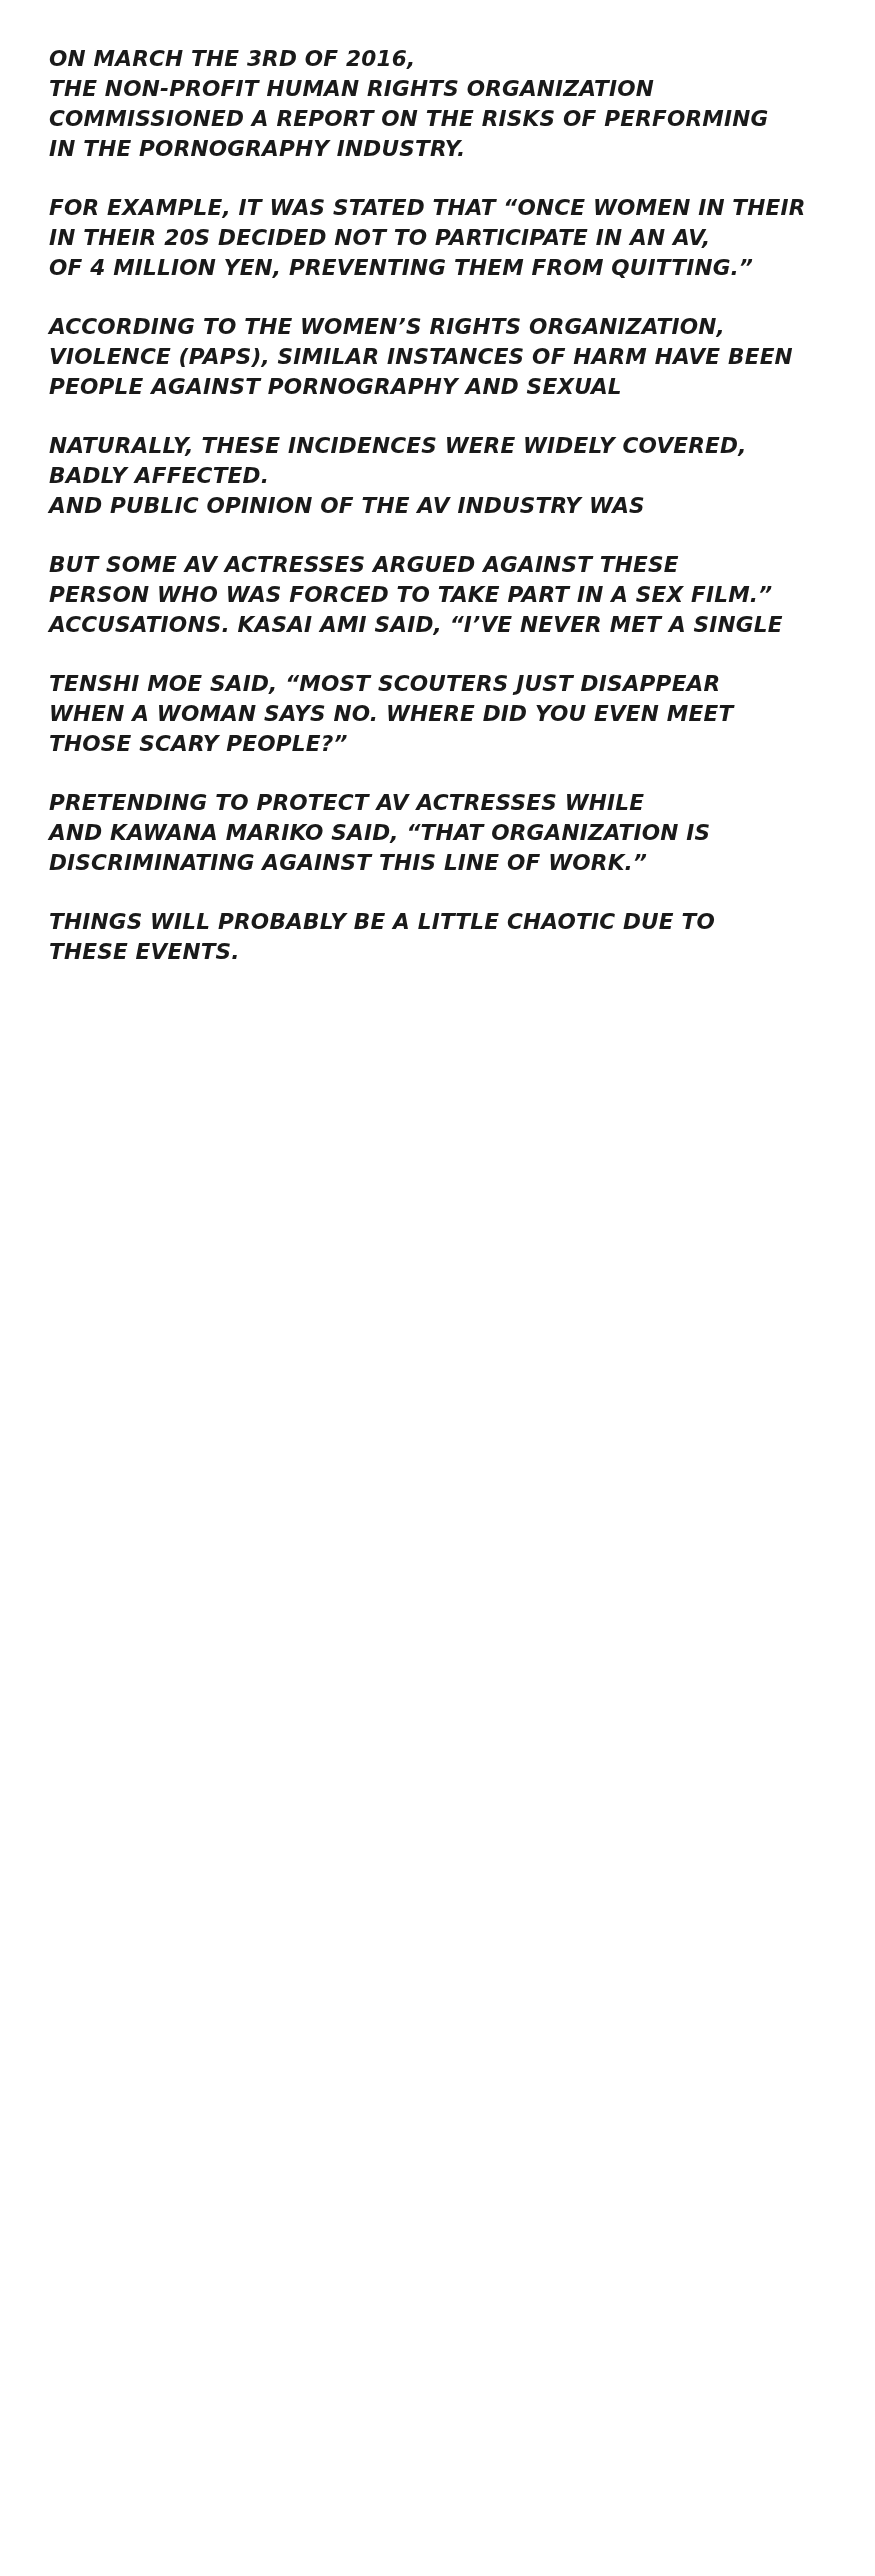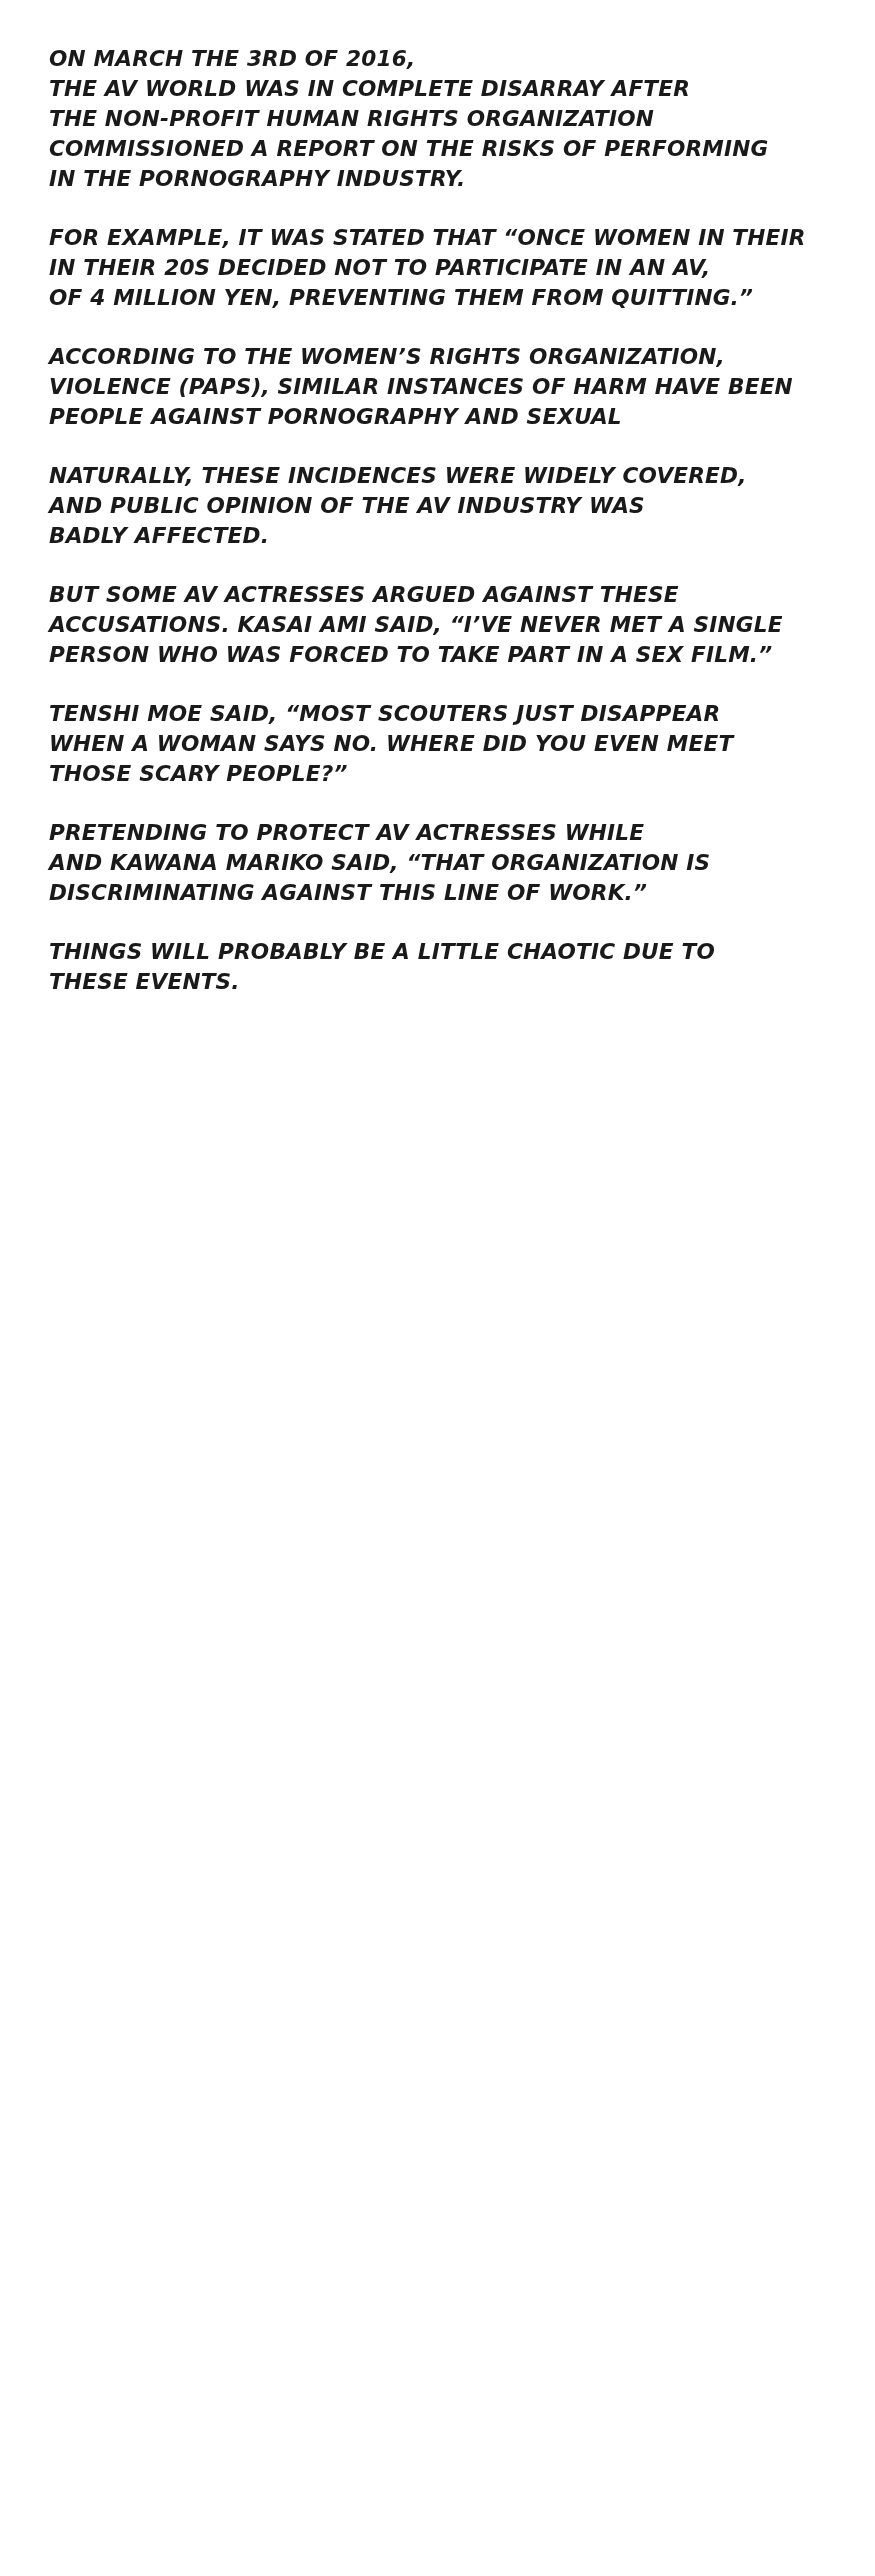--- a/index.html
+++ b/index.html
@@ -43,48 +43,47 @@
   }
 </style>
 </head>
 <body>
 
 <div class="page">
   <div class="text-body">
 
     <div class="para">
       <span class="line">ON MARCH THE 3RD OF 2016,</span>
-      <span class="line">THE AV WORLD WAS IN COMPLETE DISARRAY AFTER</span>
       <span class="line">THE NON-PROFIT HUMAN RIGHTS ORGANIZATION</span>
       <span class="line">COMMISSIONED A REPORT ON THE RISKS OF PERFORMING</span>
       <span class="line">IN THE PORNOGRAPHY INDUSTRY.</span>
     </div>
 
     <div class="para">
       <span class="line">FOR EXAMPLE, IT WAS STATED THAT “ONCE WOMEN IN THEIR</span>
       <span class="line">IN THEIR 20S DECIDED NOT TO PARTICIPATE IN AN AV,</span>
       <span class="line">OF 4 MILLION YEN, PREVENTING THEM FROM QUITTING.”</span>
     </div>
 
     <div class="para">
       <span class="line">ACCORDING TO THE WOMEN’S RIGHTS ORGANIZATION,</span>
       <span class="line">VIOLENCE (PAPS), SIMILAR INSTANCES OF HARM HAVE BEEN</span>
       <span class="line">PEOPLE AGAINST PORNOGRAPHY AND SEXUAL</span>
     </div>
 
     <div class="para">
       <span class="line">NATURALLY, THESE INCIDENCES WERE WIDELY COVERED,</span>
+      <span class="line">BADLY AFFECTED.</span>
       <span class="line">AND PUBLIC OPINION OF THE AV INDUSTRY WAS</span>
-      <span class="line">BADLY AFFECTED.</span>
     </div>
 
     <div class="para">
       <span class="line">BUT SOME AV ACTRESSES ARGUED AGAINST THESE</span>
+      <span class="line">PERSON WHO WAS FORCED TO TAKE PART IN A SEX FILM.”</span>
       <span class="line">ACCUSATIONS. KASAI AMI SAID, “I’VE NEVER MET A SINGLE</span>
-      <span class="line">PERSON WHO WAS FORCED TO TAKE PART IN A SEX FILM.”</span>
     </div>
 
     <div class="para">
       <span class="line">TENSHI MOE SAID, “MOST SCOUTERS JUST DISAPPEAR</span>
       <span class="line">WHEN A WOMAN SAYS NO. WHERE DID YOU EVEN MEET</span>
       <span class="line">THOSE SCARY PEOPLE?”</span>
     </div>
 
     <div class="para">
       <span class="line">PRETENDING TO PROTECT AV ACTRESSES WHILE</span>

